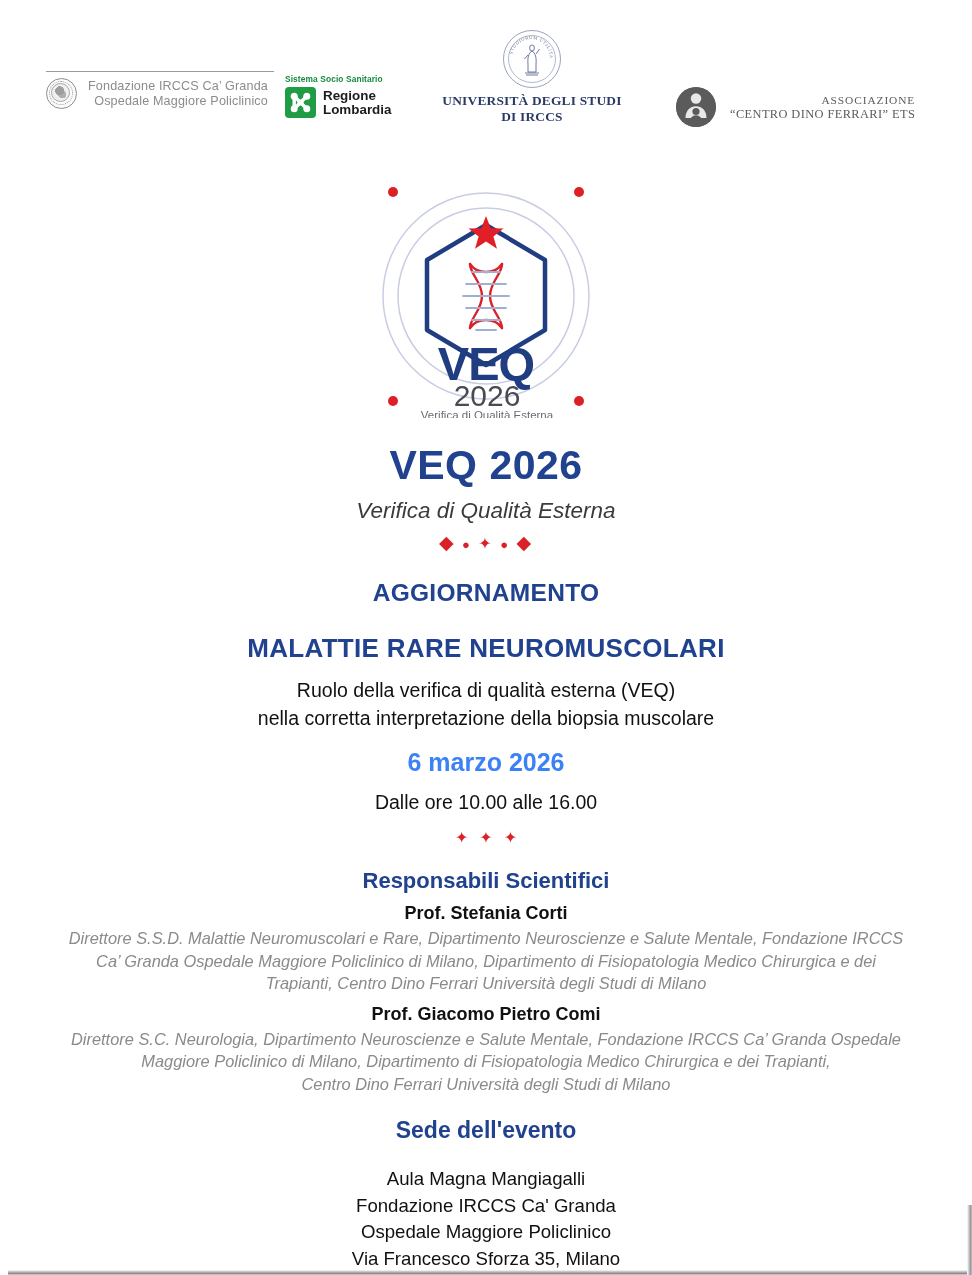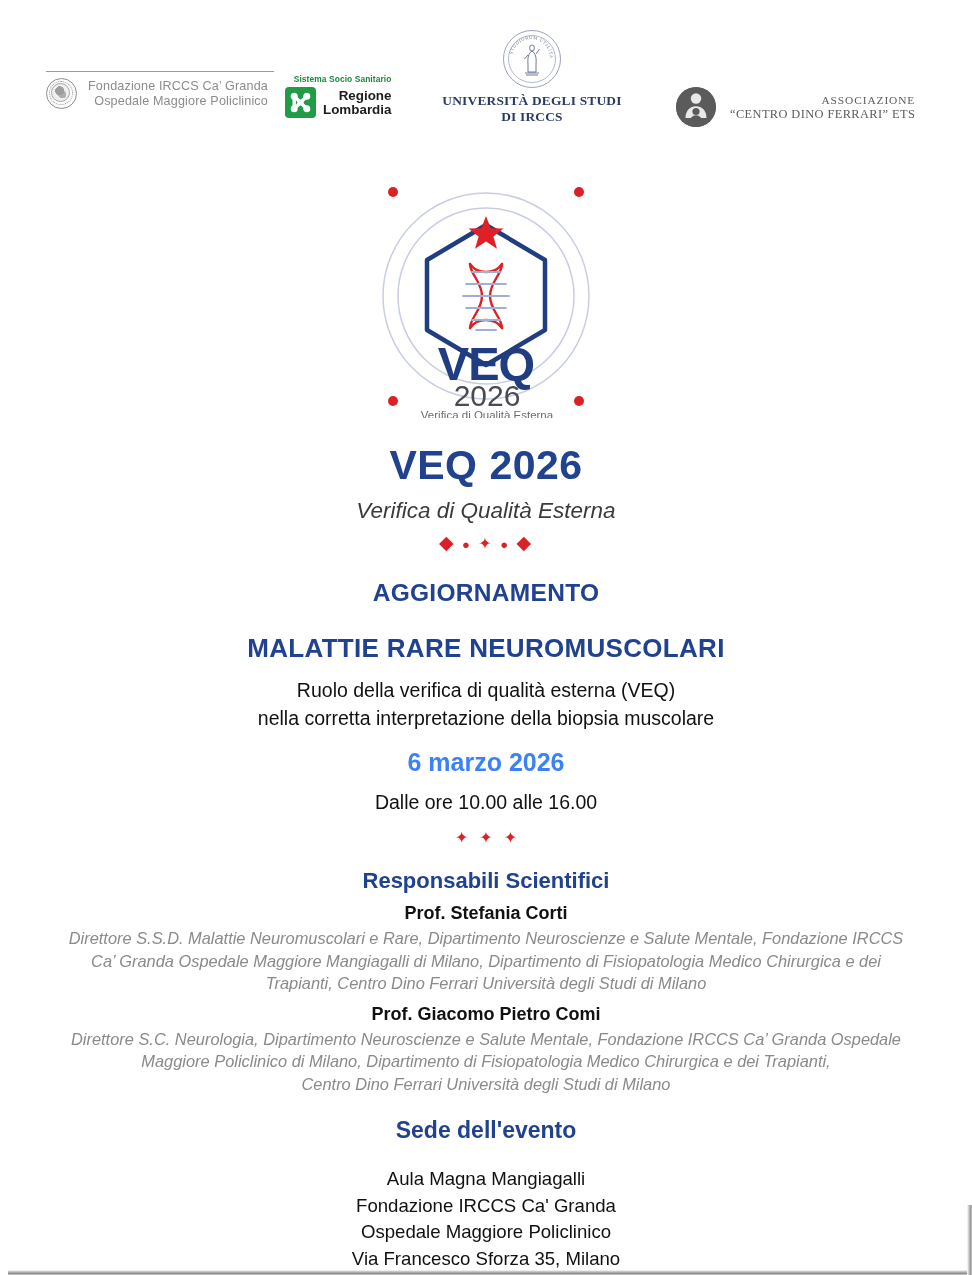--- a/index.html
+++ b/index.html
@@ -101,21 +101,20 @@
     letter-spacing: 0.15px;
     white-space: nowrap;
     text-align: right;
   }
 
   
   .logo-regione {
     position: absolute;
     left: 285px;
     top: 74px;
-    text-align: right;
   }
   .rl-top {
     font-size: 8.4px;
     font-weight: bold;
     color: #178a3d;
     letter-spacing: 0.1px;
     margin-bottom: 3px;
     white-space: nowrap;
   }
   .rl-row {
@@ -468,21 +467,21 @@
     <div class="divider2">
       <span>✦</span><span>✦</span><span>✦</span>
     </div>
 
     <div class="sec-title">Responsabili Scientifici</div>
 
     <div>
       <div class="person-name">Prof. Stefania Corti</div>
       <div class="person-aff">
         <div>Direttore S.S.D. Malattie Neuromuscolari e Rare, Dipartimento Neuroscienze e Salute Mentale, Fondazione IRCCS</div>
-        <div>Ca’ Granda Ospedale Maggiore Mangiagalli di Milano, Dipartimento di Fisiopatologia Medico Chirurgica e dei</div>
+        <div>Ca’ Granda Ospedale Maggiore Policlinico di Milano, Dipartimento di Fisiopatologia Medico Chirurgica e dei</div>
         <div>Trapianti, Centro Dino Ferrari Università degli Studi di Milano</div>
       </div>
     </div>
 
     <div>
       <div class="person-name">Prof. Giacomo Pietro Comi</div>
       <div class="person-aff">
         <div>Direttore S.C. Neurologia, Dipartimento Neuroscienze e Salute Mentale, Fondazione IRCCS Ca’ Granda Ospedale</div>
         <div>Maggiore Policlinico di Milano, Dipartimento di Fisiopatologia Medico Chirurgica e dei Trapianti,</div>
         <div>Centro Dino Ferrari Università degli Studi di Milano</div>

